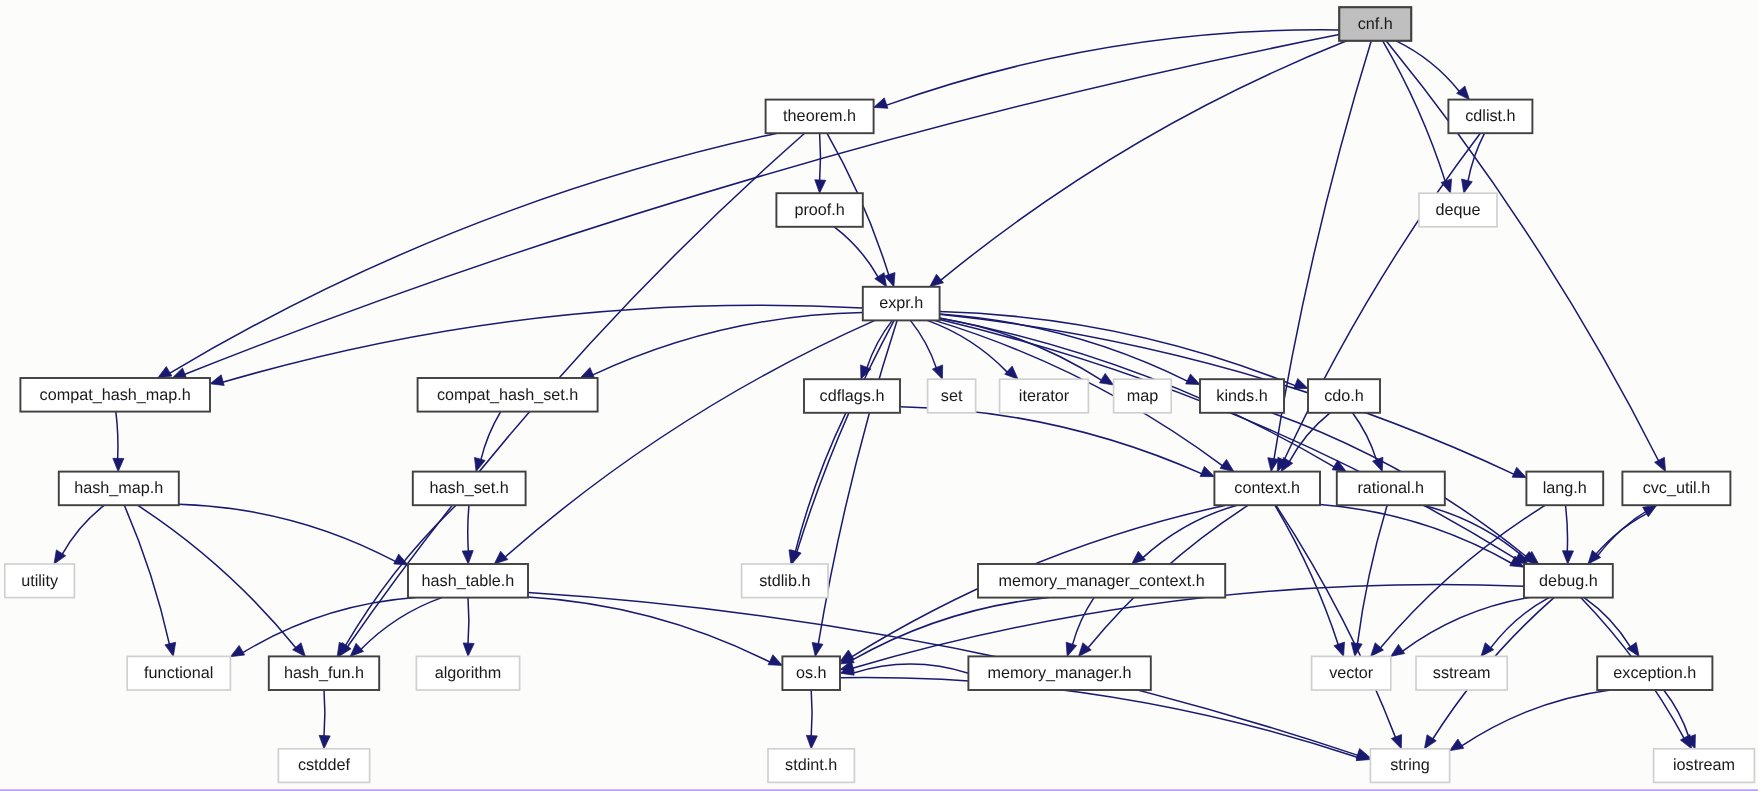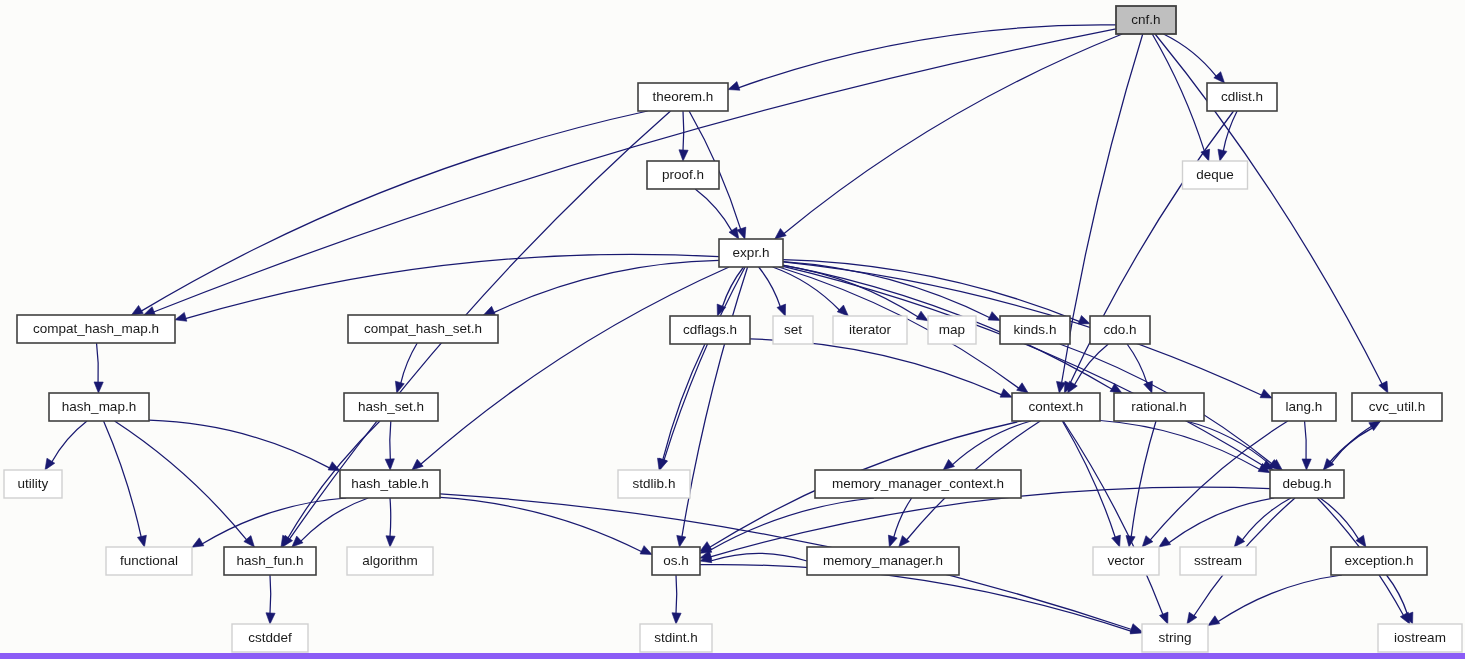--- a/index.html
+++ b/index.html
@@ -5,21 +5,21 @@
   html, body {
     margin: 0;
     padding: 0;
     background: #ffffff;
   }
   #graph-root {
     position: relative;
     width: 1465px;
     height: 659px;
     background: #fcfcfa;
-    border-bottom: 6px solid #8b5cf6;
+    border-bottom: 1px solid #8b5cf6;
     box-sizing: border-box;
     overflow: hidden;
     font-family: "Liberation Sans", sans-serif;
   }
   #graph-svg {
     position: absolute;
     left: 0; top: 0;
     width: 1465px;
     height: 659px;
     display: block;

